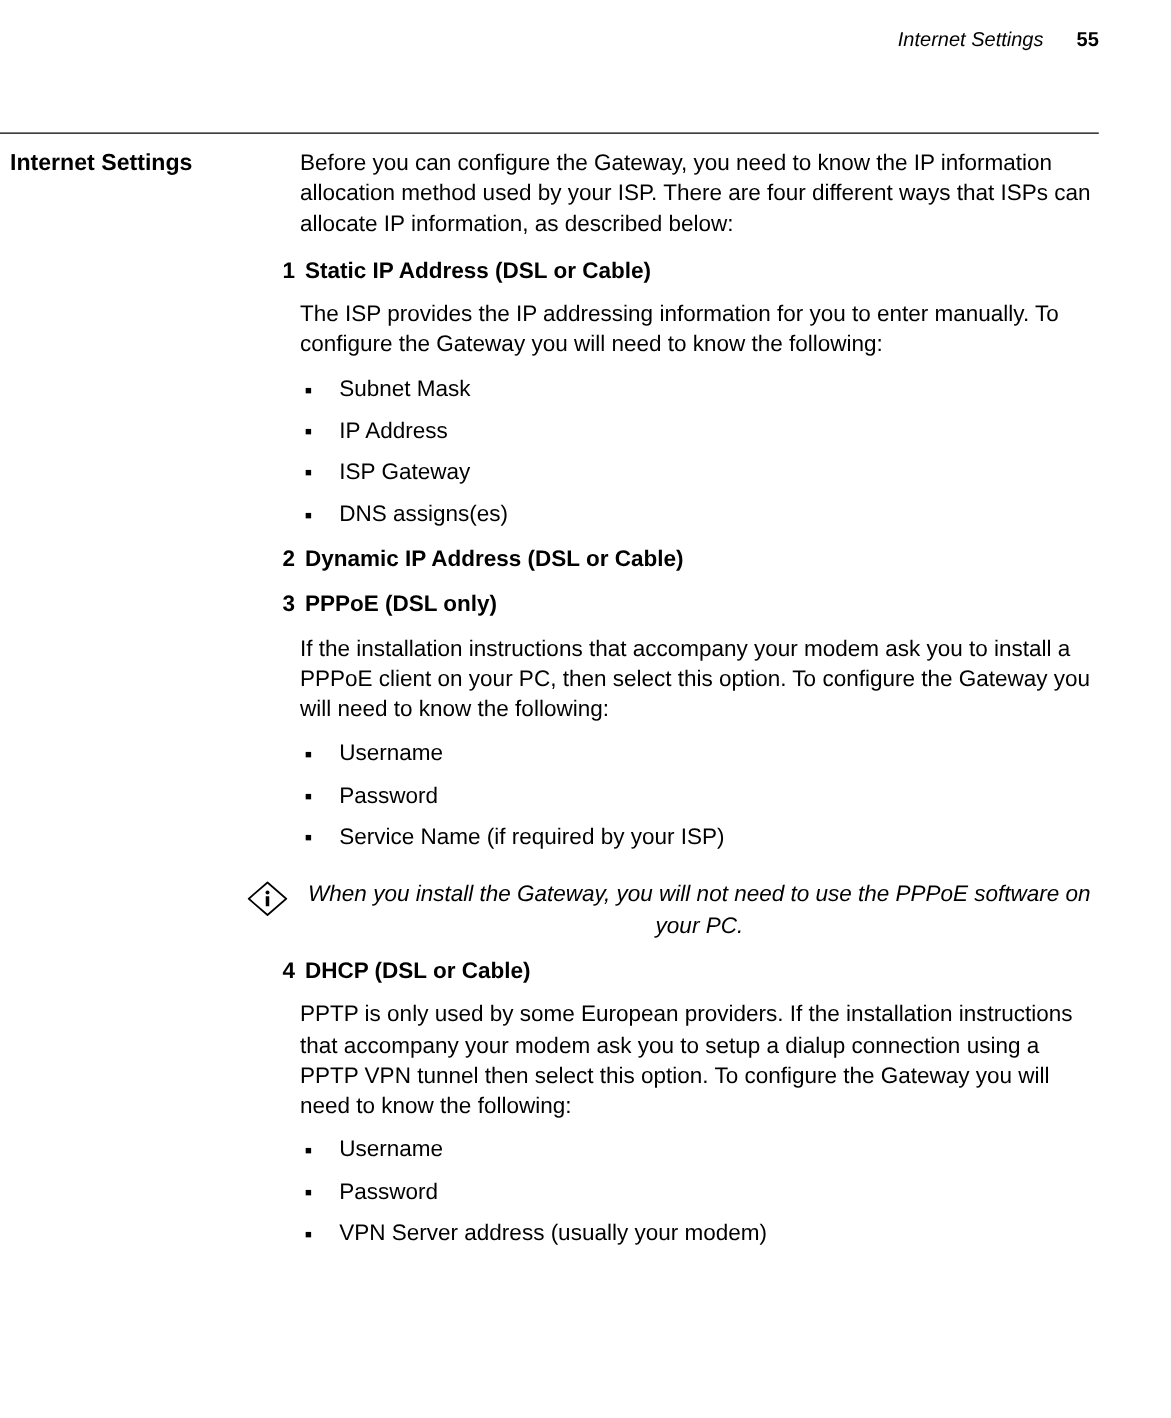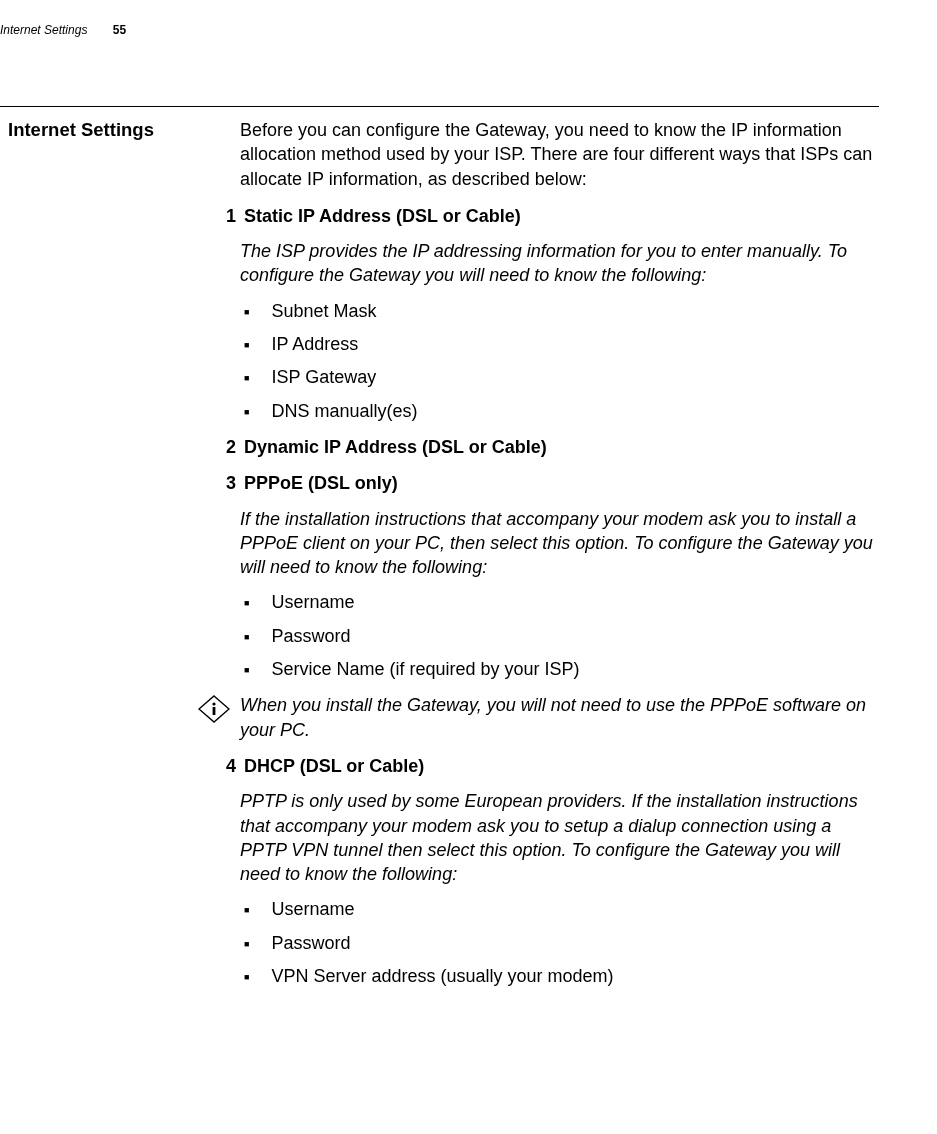--- a/index.html
+++ b/index.html
@@ -12,22 +12,23 @@
       font-size: 18px;
       line-height: 1.35;
       color: #000;
       background: #fff;
       width: 937px;
       height: 1134px;
       position: relative;
       padding: 0;
     }
     .page-header {
+      text-align: right;
       padding: 22px 58px 0 0;
-      font-size: 12px;
+      font-size: 16px;
     }
     .page-header .title {
       font-style: italic;
     }
     .page-header .page-num {
       font-weight: bold;
       margin-left: 22px;
     }
     .hr {
       position: absolute;
@@ -67,21 +68,20 @@
       min-width: 22px;
       text-align: right;
       margin-left: -26px;
       margin-right: 8px;
     }
     .numitem .heading {
       font-weight: bold;
     }
     .para {
       margin-bottom: 11px;
-      font-style: italic;
     }
     ul.bullets {
       list-style: none;
       margin-bottom: 11px;
     }
     ul.bullets li {
       display: flex;
       align-items: baseline;
       margin: 9px 0;
     }
@@ -89,21 +89,22 @@
       content: "■";
       font-size: 9px;
       margin-right: 22px;
       margin-left: 4px;
       position: relative;
       top: -2px;
     }
     .note {
       display: flex;
       align-items: flex-start;
-      margin: 12px 0 10px -42px;
+      margin: 22px 0 10px -42px;
+      text-align: center;
     }
     .note-icon {
       flex: 0 0 auto;
       margin-right: 10px;
       margin-top: 2px;
     }
     .note-text {
       font-style: italic;
       line-height: 1.35;
     }
@@ -134,21 +135,21 @@
       <li>
           <span>Subnet Mask</span>
         </li>
       <li>
           <span>IP Address</span>
         </li>
       <li>
           <span>ISP Gateway</span>
         </li>
       <li>
-          <span>DNS manually(es)</span>
+          <span>DNS assigns(es)</span>
         </li>
     </ul>
 
     <div class="numitem">
       <span class="num">2</span>
       <span class="heading">Dynamic IP Address (DSL or Cable)</span>
     </div>
 
     <div class="numitem">
       <span class="num">3</span>

